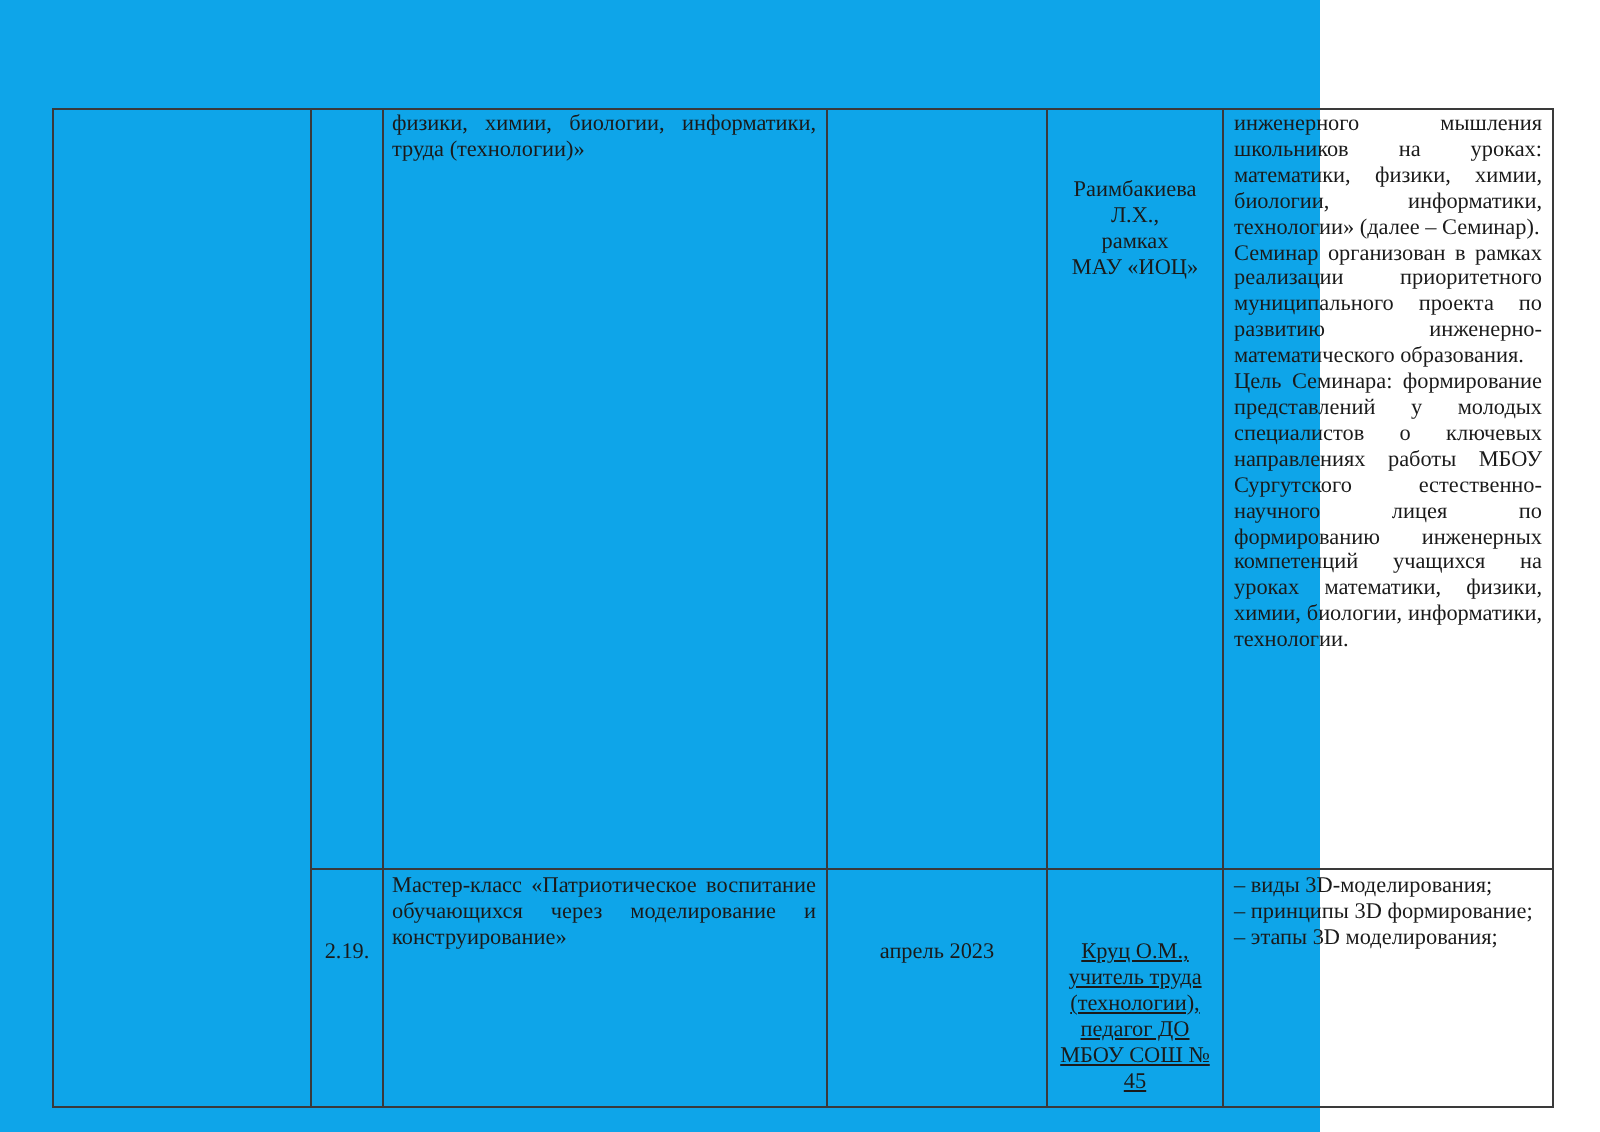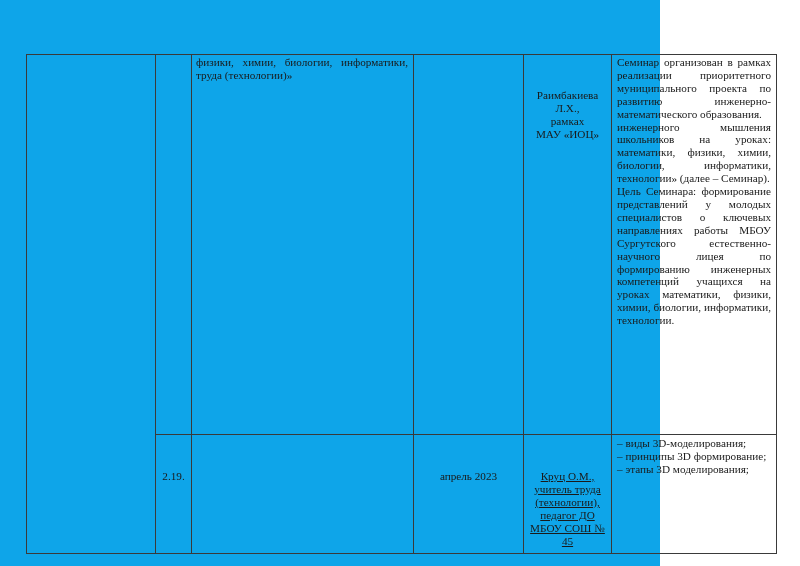--- a/index.html
+++ b/index.html
@@ -33,29 +33,32 @@
     <p class="p">физики, химии, биологии, информатики, труда (технологии)»</p>
   </div>
 
   <div class="cell center" style="left:524px; top:56px; width:87px;">
     <div>Раимбакиева Л.Х.,</div>
     <div>рамках</div>
     <div>МАУ «ИОЦ»</div>
   </div>
 
   <div class="cell just" style="left:617px; top:56px; width:154px;">
+    <p class="p">инженерного мышления школьников на уроках: математики, физики, химии, биологии, информатики, технологии» (далее – Семинар).</p>
     <p class="p">Семинар организован в рамках реализации приоритетного муниципального проекта по развитию инженерно-математического образования.</p>
-    <p class="p">инженерного мышления школьников на уроках: математики, физики, химии, биологии, информатики, технологии» (далее – Семинар).</p>
     <p class="p">Цель Семинара: формирование представлений у молодых специалистов о ключевых направлениях работы МБОУ Сургутского естественно-научного лицея по формированию инженерных компетенций учащихся на уроках математики, физики, химии, биологии, информатики, технологии.</p>
   </div>
 
   <div class="cell center" style="left:156px; top:437px; width:35px;">
     <span>2.19.</span>
   </div>
 
+  <div class="cell just" style="left:196px; top:437px; width:212px;">
+    <p class="p">Мастер-класс «Патриотическое воспитание обучающихся через моделирование и конструирование»</p>
+  </div>
 
   <div class="cell center" style="left:414px; top:437px; width:109px;">
     <span>апрель 2023</span>
   </div>
 
   <div class="cell center" style="left:524px; top:437px; width:87px;text-decoration:underline;">
     <div>Круц О.М.,</div>
     <div>учитель труда</div>
     <div>(технологии),</div>
     <div>педагог ДО</div>

